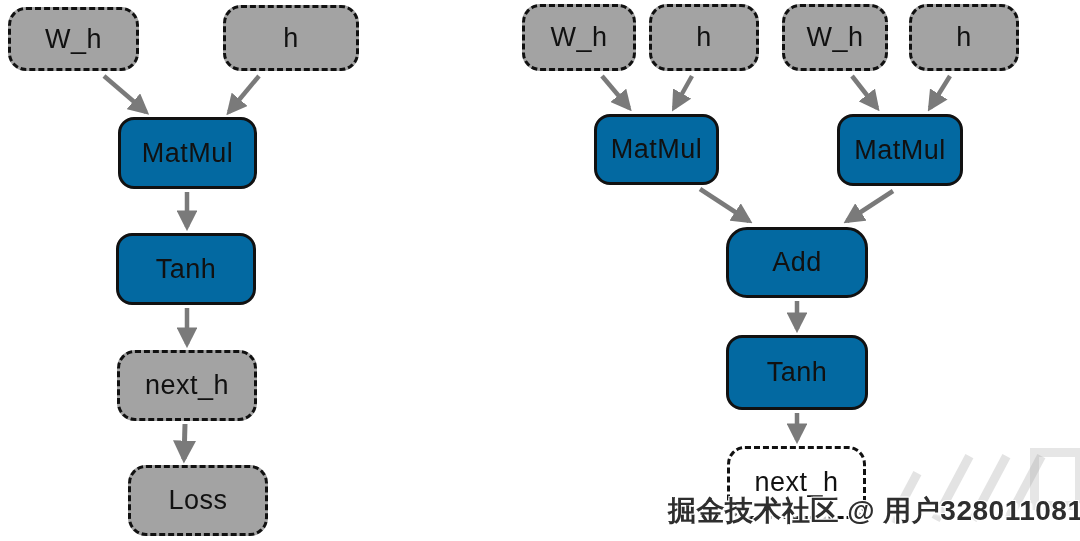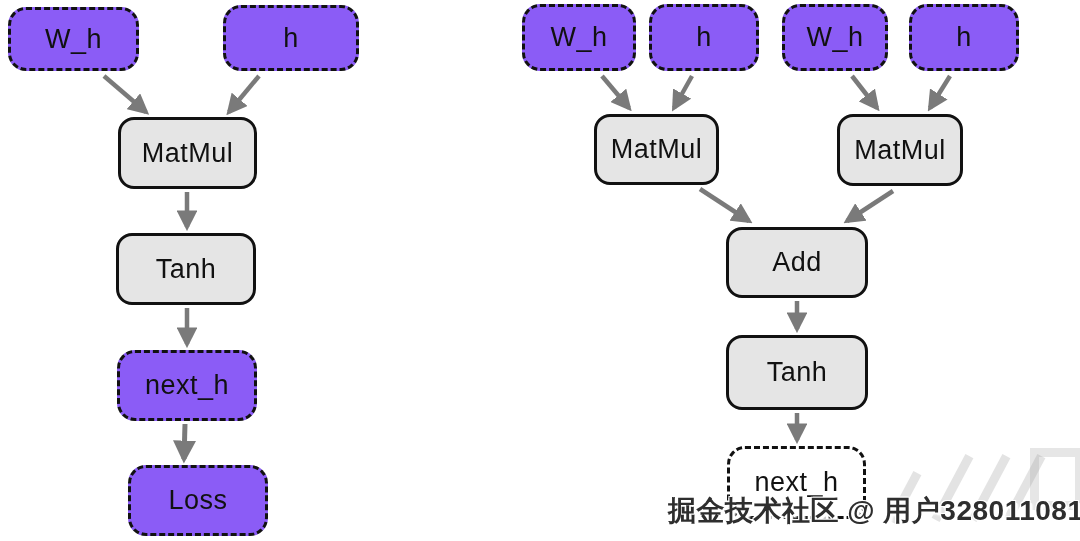--- a/index.html
+++ b/index.html
@@ -12,31 +12,31 @@
     overflow: hidden;
     font-family: "Liberation Sans", "DejaVu Sans", sans-serif;
   }
   .node {
     position: absolute;
     display: flex;
     align-items: center;
     justify-content: center;
     font-size: 27px;
     color: #111111;
-    background: #8b5cf6;
+    background: #a3a3a3;
     letter-spacing: 0.5px;
   }
   .node.dashed {
     border: 3px dashed #111111;
     border-radius: 18px;
   }
   .node.op {
     border: 3px solid #111111;
     border-radius: 16px;
-    background: #e5e5e5;
+    background: #0369a1;
   }
   svg.edges {
     position: absolute;
     left: 0; top: 0;
     width: 1080px; height: 541px;
     pointer-events: none;
   }
   .watermark {
     position: absolute;
     left: 668px;
@@ -105,21 +105,21 @@
   <div class="node op" style="left:116px; top:233px; width:140px; height:72px;">Tanh</div>
   <div class="node dashed" style="left:117px; top:350px; width:140px; height:71px;">next_h</div>
   <div class="node dashed" style="left:128px; top:465px; width:140px; height:71px;">Loss</div>
 
   <div class="node dashed" style="left:522px; top:4px; width:114px; height:67px;">W_h</div>
   <div class="node dashed" style="left:649px; top:4px; width:110px; height:67px;">h</div>
   <div class="node dashed" style="left:782px; top:4px; width:106px; height:67px;">W_h</div>
   <div class="node dashed" style="left:909px; top:4px; width:110px; height:67px;">h</div>
   <div class="node op" style="left:594px; top:114px; width:125px; height:71px;">MatMul</div>
   <div class="node op" style="left:837px; top:114px; width:126px; height:72px;">MatMul</div>
-  <div class="node op" style="left:726px; top:227px; width:142px; height:71px;">Add</div>
+  <div class="node op" style="left:726px; top:227px; width:142px; height:71px;border-radius:21px;">Add</div>
   <div class="node op" style="left:726px; top:335px; width:142px; height:75px;">Tanh</div>
   <div class="node dashed" style="left:727px; top:446px; width:139px; height:73px; background:transparent;">next_h</div>
 
   <div class="faint-marks">
     <div class="bar" style="left:948px; top:452px;"></div>
     <div class="bar" style="left:985px; top:452px;"></div>
     <div class="bar" style="left:1020px; top:452px;"></div>
     <div class="blob" style="left:1030px; top:448px;"></div>
     <div class="bar" style="left:900px; top:470px; height:55px;"></div>
   </div>

